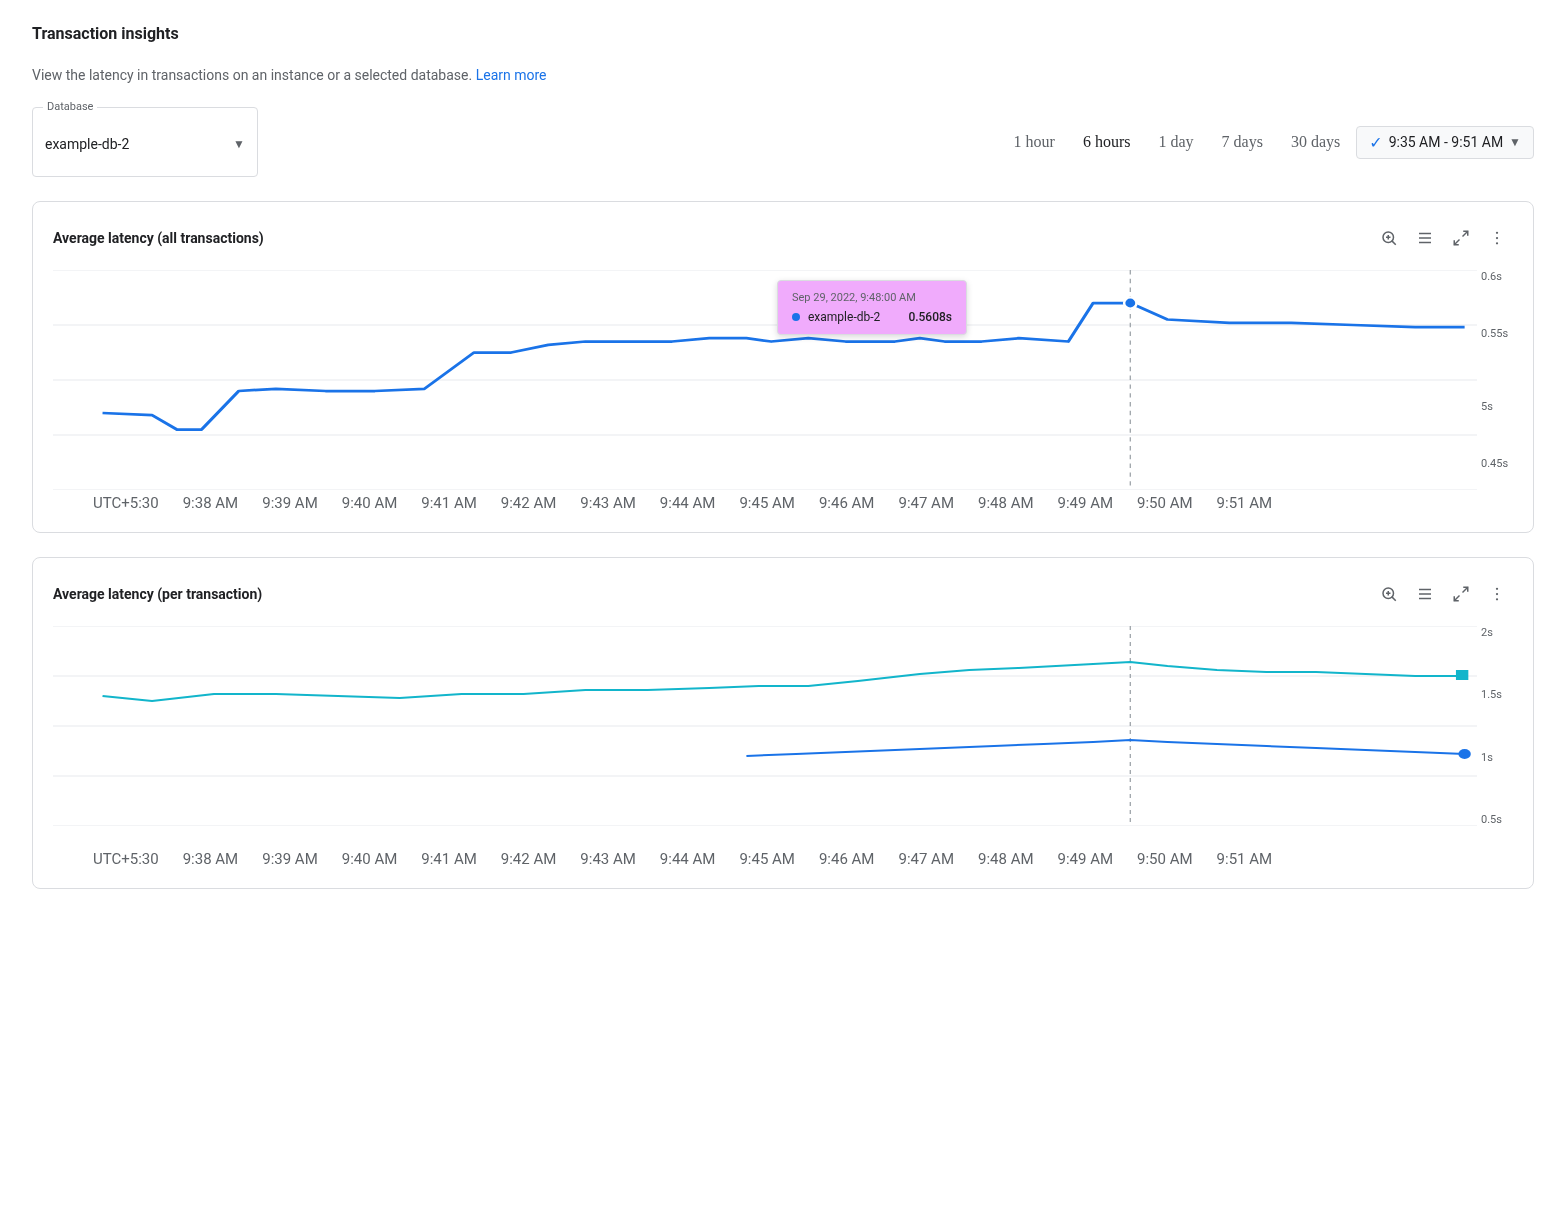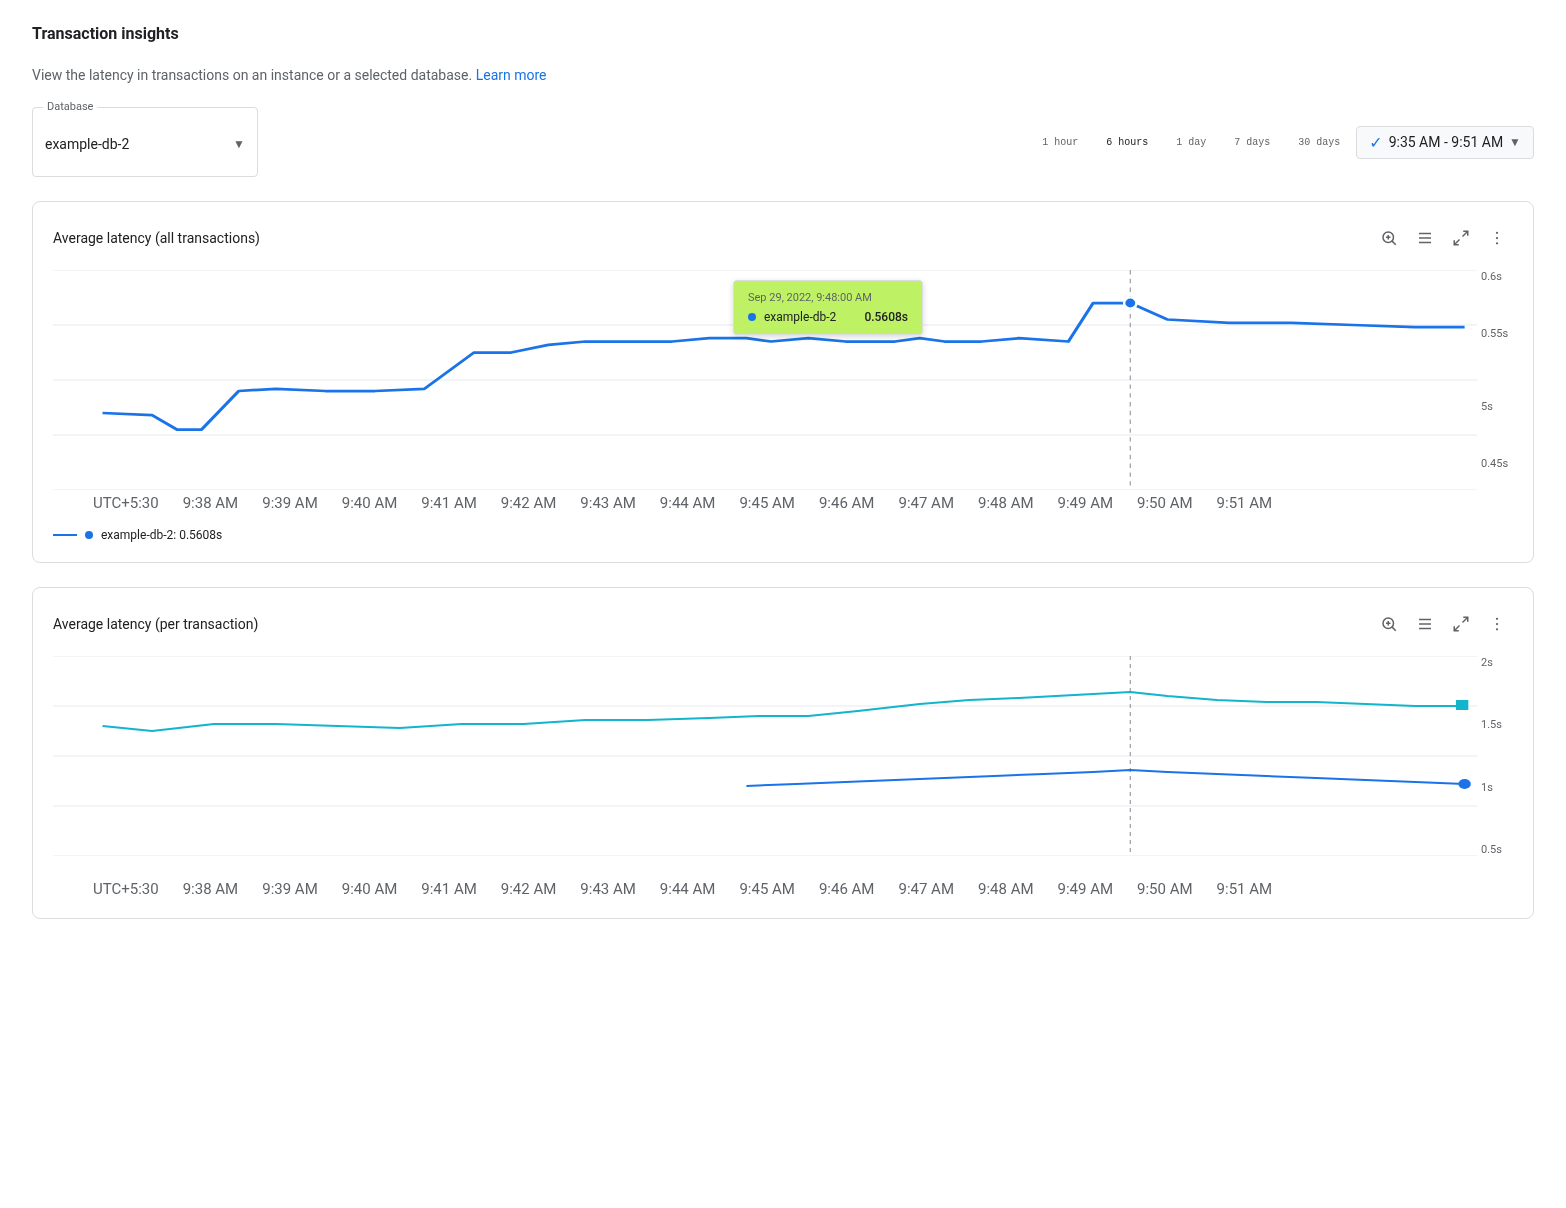--- a/index.html
+++ b/index.html
@@ -10,42 +10,42 @@
     .learn-more-link { color: #1a73e8; text-decoration: none; }
     
     .controls-row { display: flex; align-items: center; justify-content: space-between; margin-bottom: 24px; }
     
     .database-selector { border: 1px solid #dadce0; border-radius: 4px; padding: 24px 12px; display: flex; flex-direction: column; min-width: 220px; position: relative; }
     .database-label { font-size: 11px; color: #5f6368; margin-bottom: 4px; position: absolute; top: -8px; left: 10px; background: #fff; padding: 0 4px; }
     .database-value { display: flex; align-items: center; justify-content: space-between; font-size: 14px; color: #202124; cursor: pointer; min-width: 200px; padding-top: 4px; }
     .dropdown-arrow { color: #5f6368; font-size: 12px; margin-left: 8px; }
     
     .time-controls { display: flex; align-items: center; gap: 4px; }
-    .time-btn { padding: 6px 12px; border: none; background: none; cursor: pointer; font-size: 10px; color: #5f6368; border-radius: 4px; font-family: Liberation Mono, monospace; }
+    .time-btn { padding: 6px 12px; border: none; background: none; cursor: pointer; font-size: 16px; color: #5f6368; border-radius: 4px; font-family: Liberation Serif, serif; }
     .time-btn.active { background: none; color: #202124; font-weight: 500; }
     .time-range-btn { display: flex; align-items: center; gap: 6px; border: 1px solid #dadce0; border-radius: 4px; padding: 6px 12px; background: #f8f9fa; cursor: pointer; font-size: 14px; color: #202124; font-family: inherit; }
     .time-range-btn .check-icon { color: #1a73e8; font-size: 16px; }
     
     .chart-card { border: 1px solid #dadce0; border-radius: 8px; padding: 20px; margin-bottom: 24px; background: #fff; }
     .chart-header { display: flex; align-items: center; justify-content: space-between; margin-bottom: 16px; }
-    .chart-title { font-size: 14px; color: #202124; font-weight: 400; }
+    .chart-title { font-size: 14px; color: #202124; font-weight: 700; }
     .chart-actions { display: flex; gap: 4px; align-items: center; }
     .chart-action-btn { width: 32px; height: 32px; border: none; background: none; cursor: pointer; display: flex; align-items: center; justify-content: center; border-radius: 4px; color: #5f6368; font-size: 18px; }
     
     
     .chart1-container { height: 220px; position: relative; }
     .chart1-svg { width: 100%; height: 100%; }
     
     .x-axis-labels { display: flex; padding: 4px 0 0 40px; font-size: 15px; color: #5f6368; gap: 24px; }
     
     .chart-legend { display: flex; align-items: center; gap: 8px; margin-top: 8px; padding-top: 8px; font-size: 12px; color: #202124; }
     .legend-line { width: 24px; height: 2px; background: #1a73e8; display: inline-block; }
     .legend-dot { width: 8px; height: 8px; border-radius: 50%; background: #1a73e8; display: inline-block; }
     
-    .tooltip-box { position: absolute; background: #bef264; border: 1px solid #dadce0; border-radius: 4px; padding: 10px 14px; box-shadow: 0 2px 6px rgba(0,0,0,0.15); font-size: 12px; z-index: 10; }
+    .tooltip-box { position: absolute; background: #f0abfc; border: 1px solid #dadce0; border-radius: 4px; padding: 10px 14px; box-shadow: 0 2px 6px rgba(0,0,0,0.15); font-size: 12px; z-index: 10; margin-left: 44px; }
     .tooltip-date { color: #5f6368; margin-bottom: 6px; font-size: 11px; }
     .tooltip-row { display: flex; align-items: center; gap: 8px; justify-content: space-between; }
     .tooltip-db-dot { width: 8px; height: 8px; border-radius: 50%; background: #1a73e8; display: inline-block; flex-shrink: 0; }
     .tooltip-db-name { color: #202124; font-size: 12px; flex: 1; }
     .tooltip-value { color: #202124; font-size: 12px; font-weight: 500; }
     
     
     .chart2-container { height: 220px; position: relative; }
     
     .chart-wrapper { display: flex; width: 100%; }
@@ -171,25 +171,20 @@
     </div>
 
     <div class="y-axis-right" style="padding-top:0; padding-bottom:0; height:200px; flex-direction:column; justify-content:space-between; display:flex;">
       <span>0.6s</span>
       <span>0.55s</span>
       <span style="margin-top:16px;">5s</span>
       <span>0.45s</span>
     </div>
   </div>
 
-  <div class="chart-legend">
-    <span class="legend-line"></span>
-    <span class="legend-dot"></span>
-    <span>example-db-2: 0.5608s</span>
-  </div>
 </div>
 
 <div class="chart-card">
   <div class="chart-header">
     <span class="chart-title">Average latency (per transaction)</span>
     <div class="chart-actions">
       <button class="chart-action-btn" title="Zoom in">
         <svg width="18" height="18" viewBox="0 0 24 24" fill="none" stroke="#5f6368" stroke-width="2">
           <circle cx="11" cy="11" r="7"></circle>
             <line x1="21" y1="21" x2="15.5" y2="15.5"></line>

